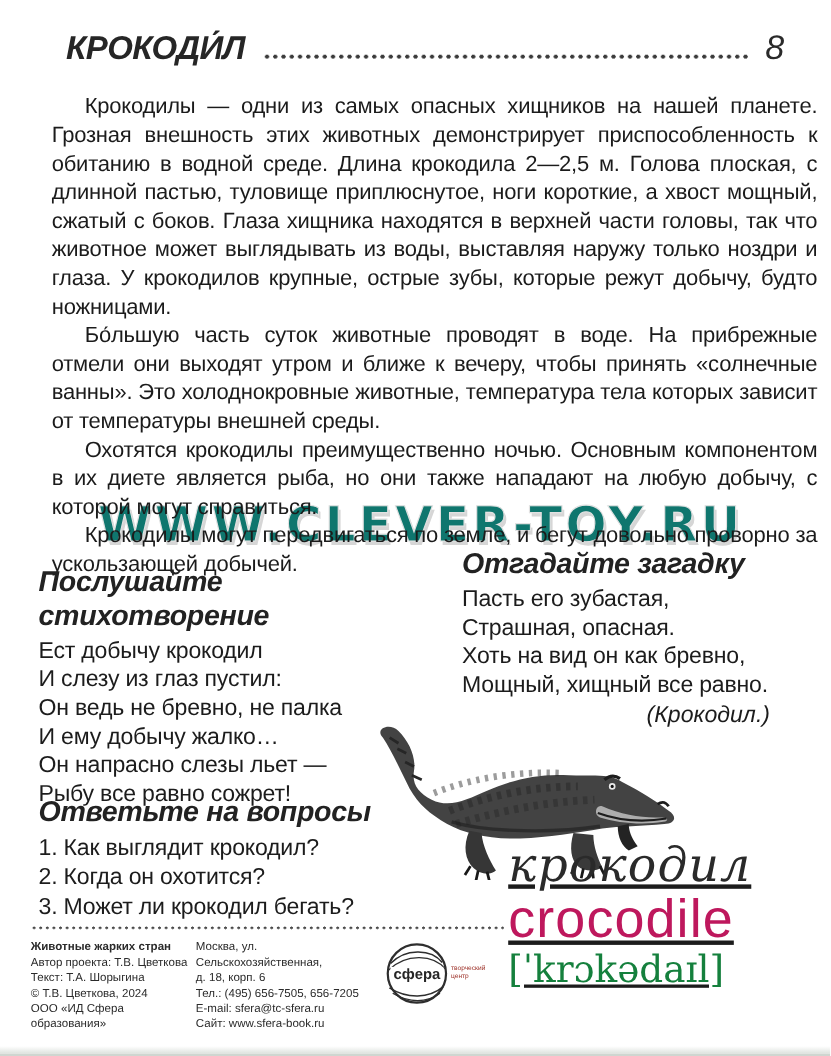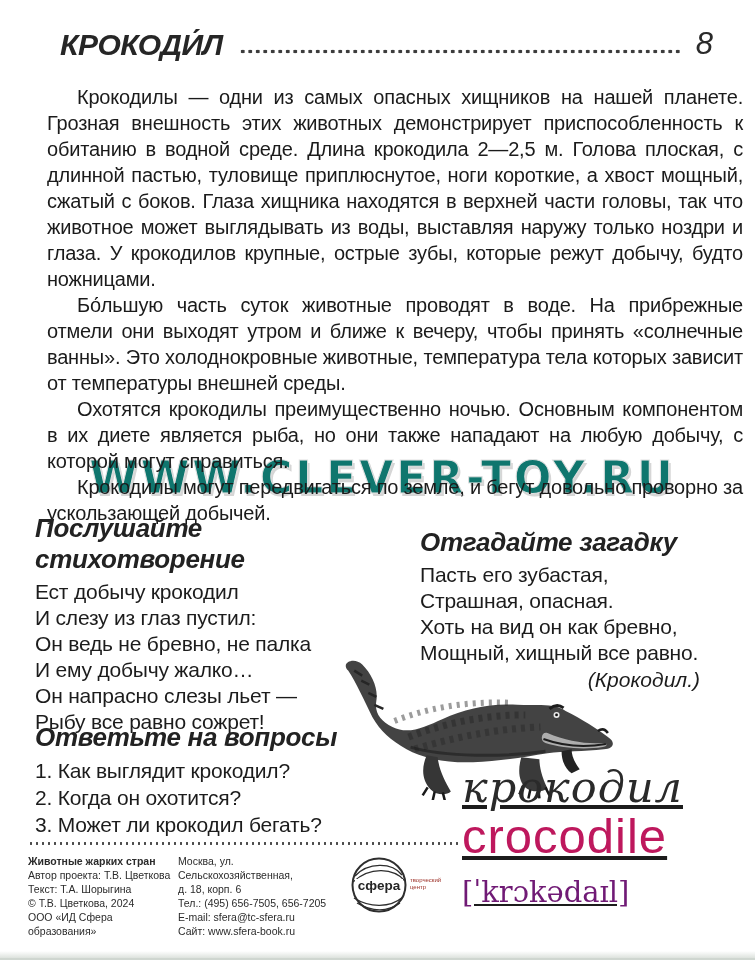--- a/index.html
+++ b/index.html
@@ -54,21 +54,21 @@
   .article p { text-indent:30px; }
 
   
   .section-heading {
     font-size:26px; font-weight:bold; font-style:italic;
     letter-spacing:-0.3px; color:#222; margin-bottom:4px;
   }
   .text-line { font-size:21px; line-height:26px; letter-spacing:-0.2px; }
 
   .poem-block   { position:absolute; left:35px;  top:513px; width:380px; z-index:1; }
-  .riddle-block { position:absolute; left:420px; top:527px; width:298px; z-index:1; }
+  .riddle-block { position:absolute; left:420px; top:497px; width:298px; z-index:1; }
   .riddle-answer {
     font-size:21px; font-style:italic; line-height:28px;
     text-align:right; padding-right:18px;
   }
   .questions-block { position:absolute; left:35px; top:700px; width:400px; z-index:1;margin-top:22px; }
   .questions-block .text-line { line-height:27px; }
 
   
   .croc-art { position:absolute; left:324px; top:658px; z-index:1; }
 
@@ -80,21 +80,21 @@
   .word-ru {
     font-family:"DejaVu Serif", serif; font-style:italic;
     font-size:43px; line-height:46px; color:#2a2a2a; letter-spacing:1px;
   }
   .word-en {
     font-size:49px; line-height:52px; font-weight:400;
     letter-spacing:1px; color:#be185d;
   }
   .word-ipa {
     font-family:"DejaVu Serif", serif;
-    font-size:29px; line-height:36px; color:#701a75; margin-top:12px;
+    font-size:34px; line-height:36px; color:#15803d; margin-top:2px;
   }
 
   
   .footer { position:absolute; left:28px; top:841px; width:430px; z-index:1; }
   .footer-divider {
     height:5px; width:100%;
     background-image:radial-gradient(circle, #4a4a4a 1.1px, transparent 1.4px);
     background-size:6px 5px; background-repeat:repeat-x; background-position:0 50%;
   }
   .footer-cols { display:flex; padding-top:8px; }

